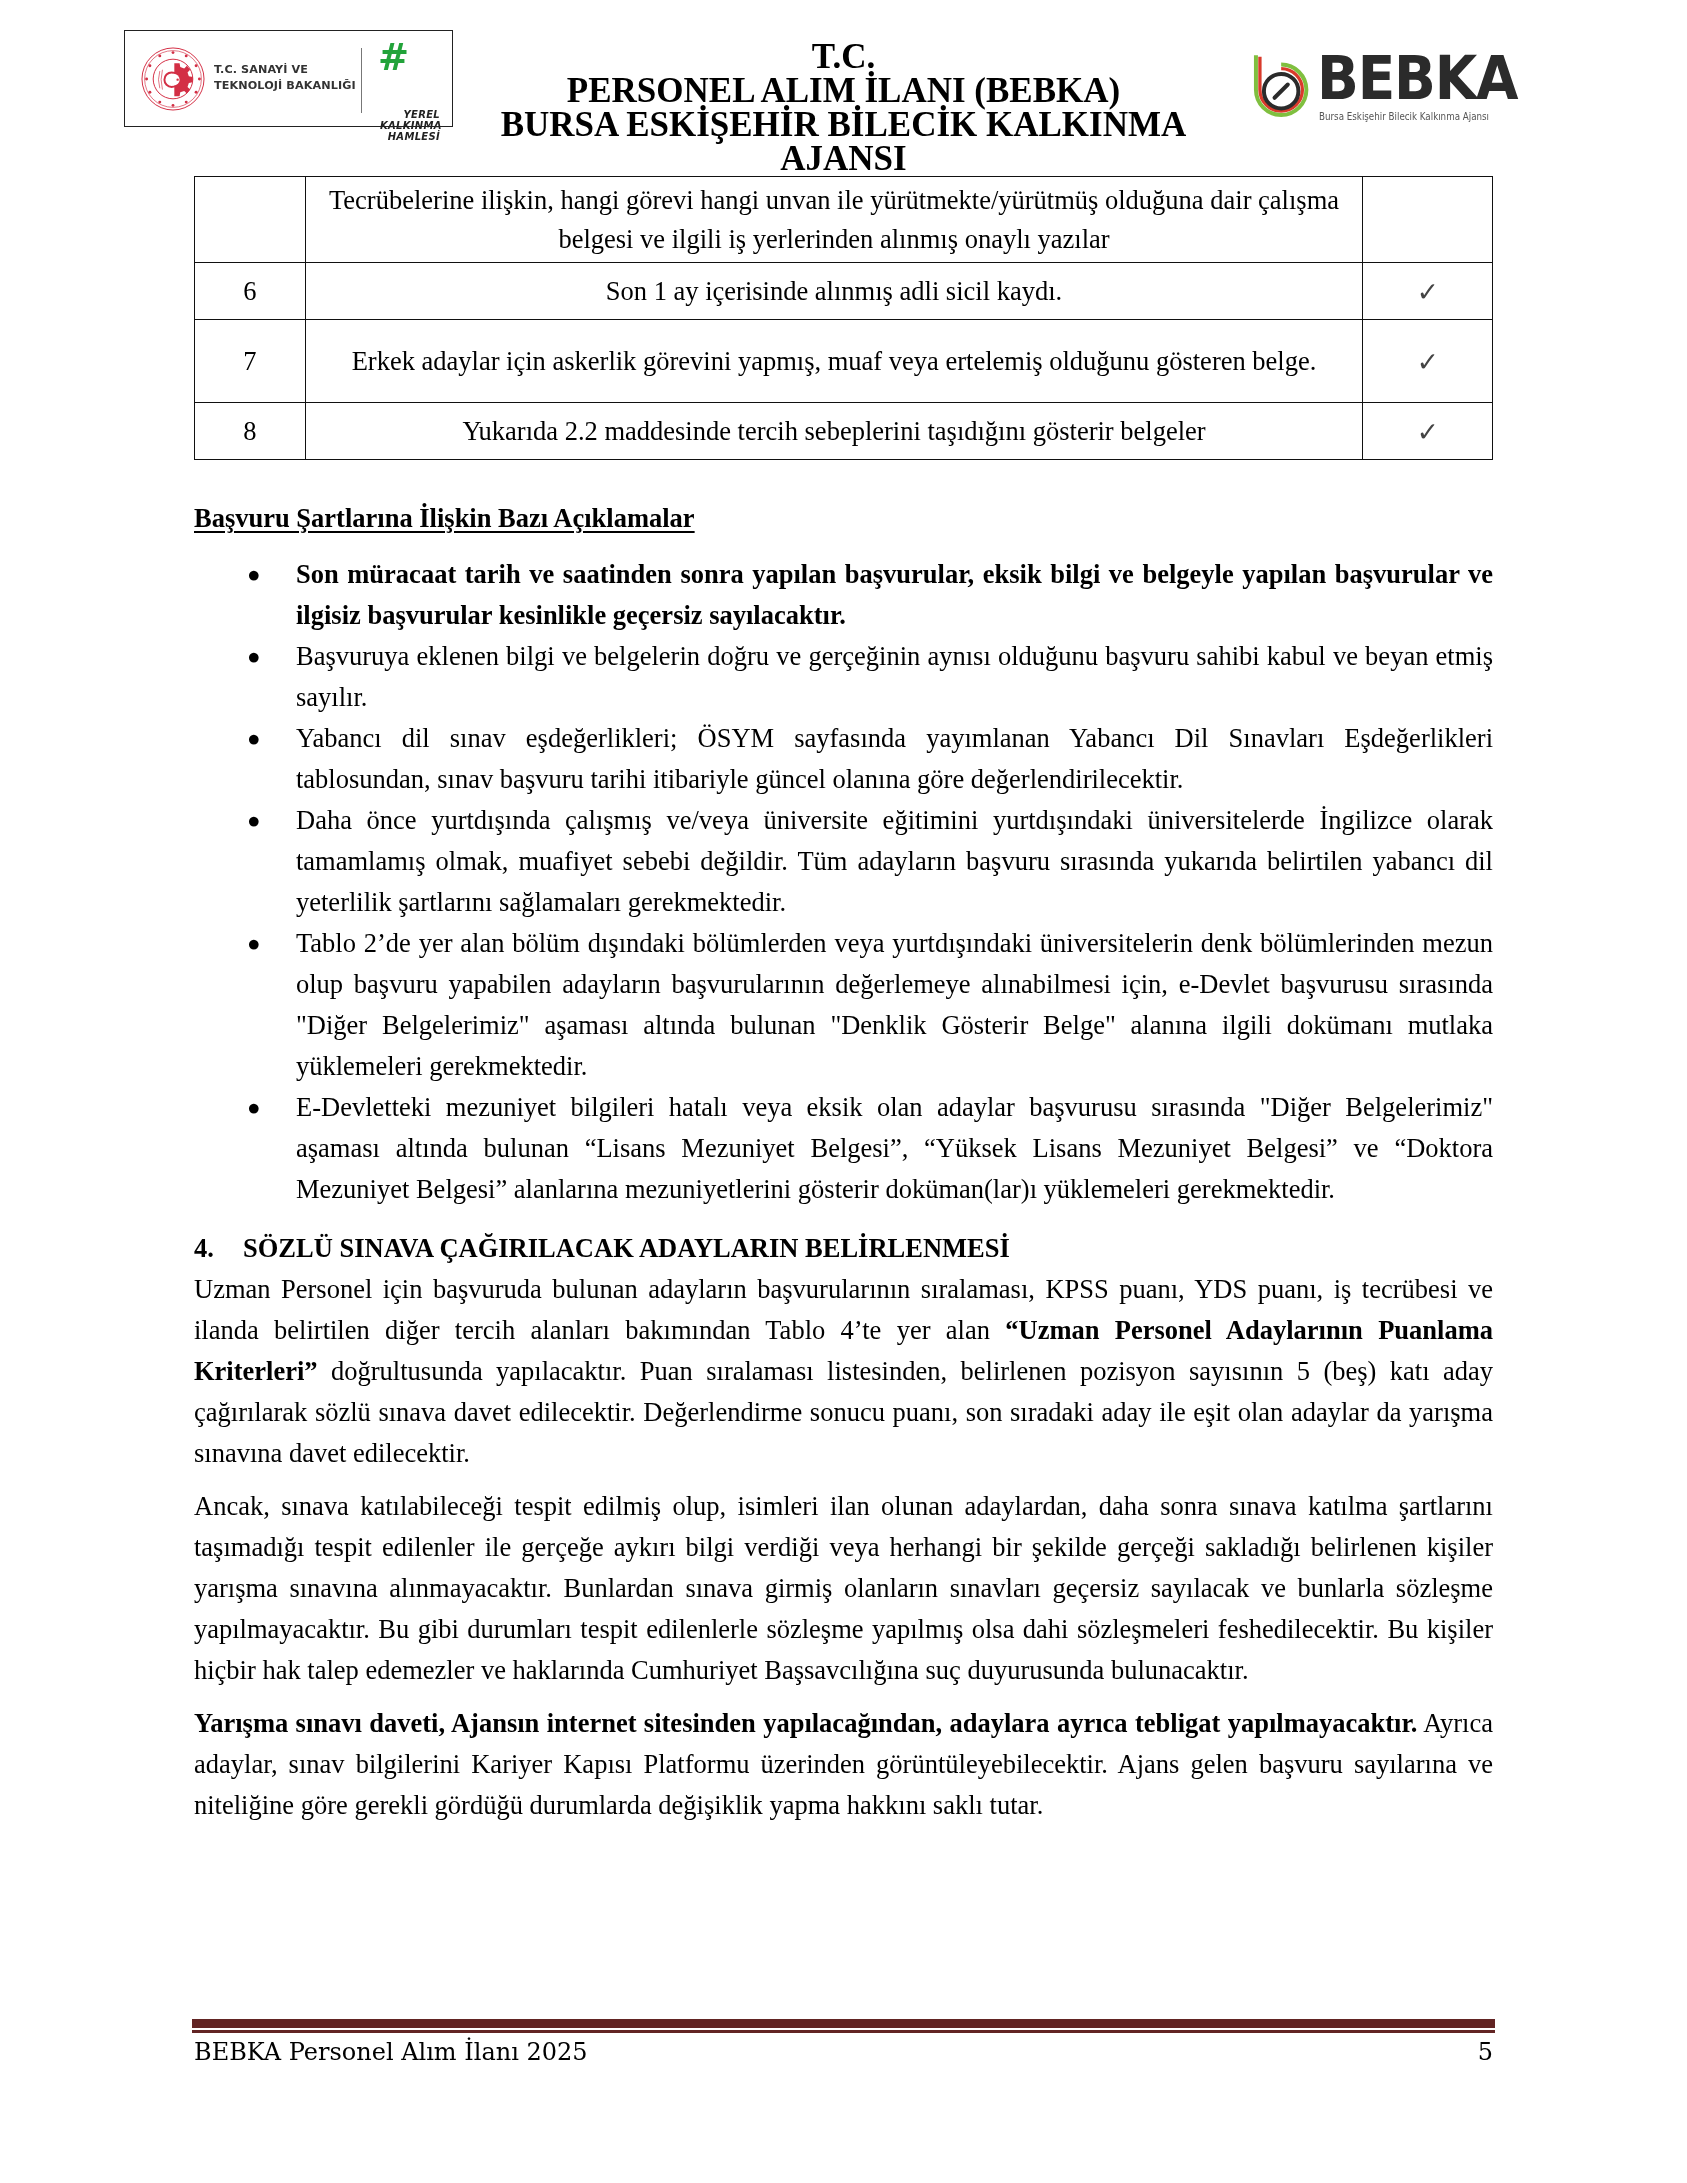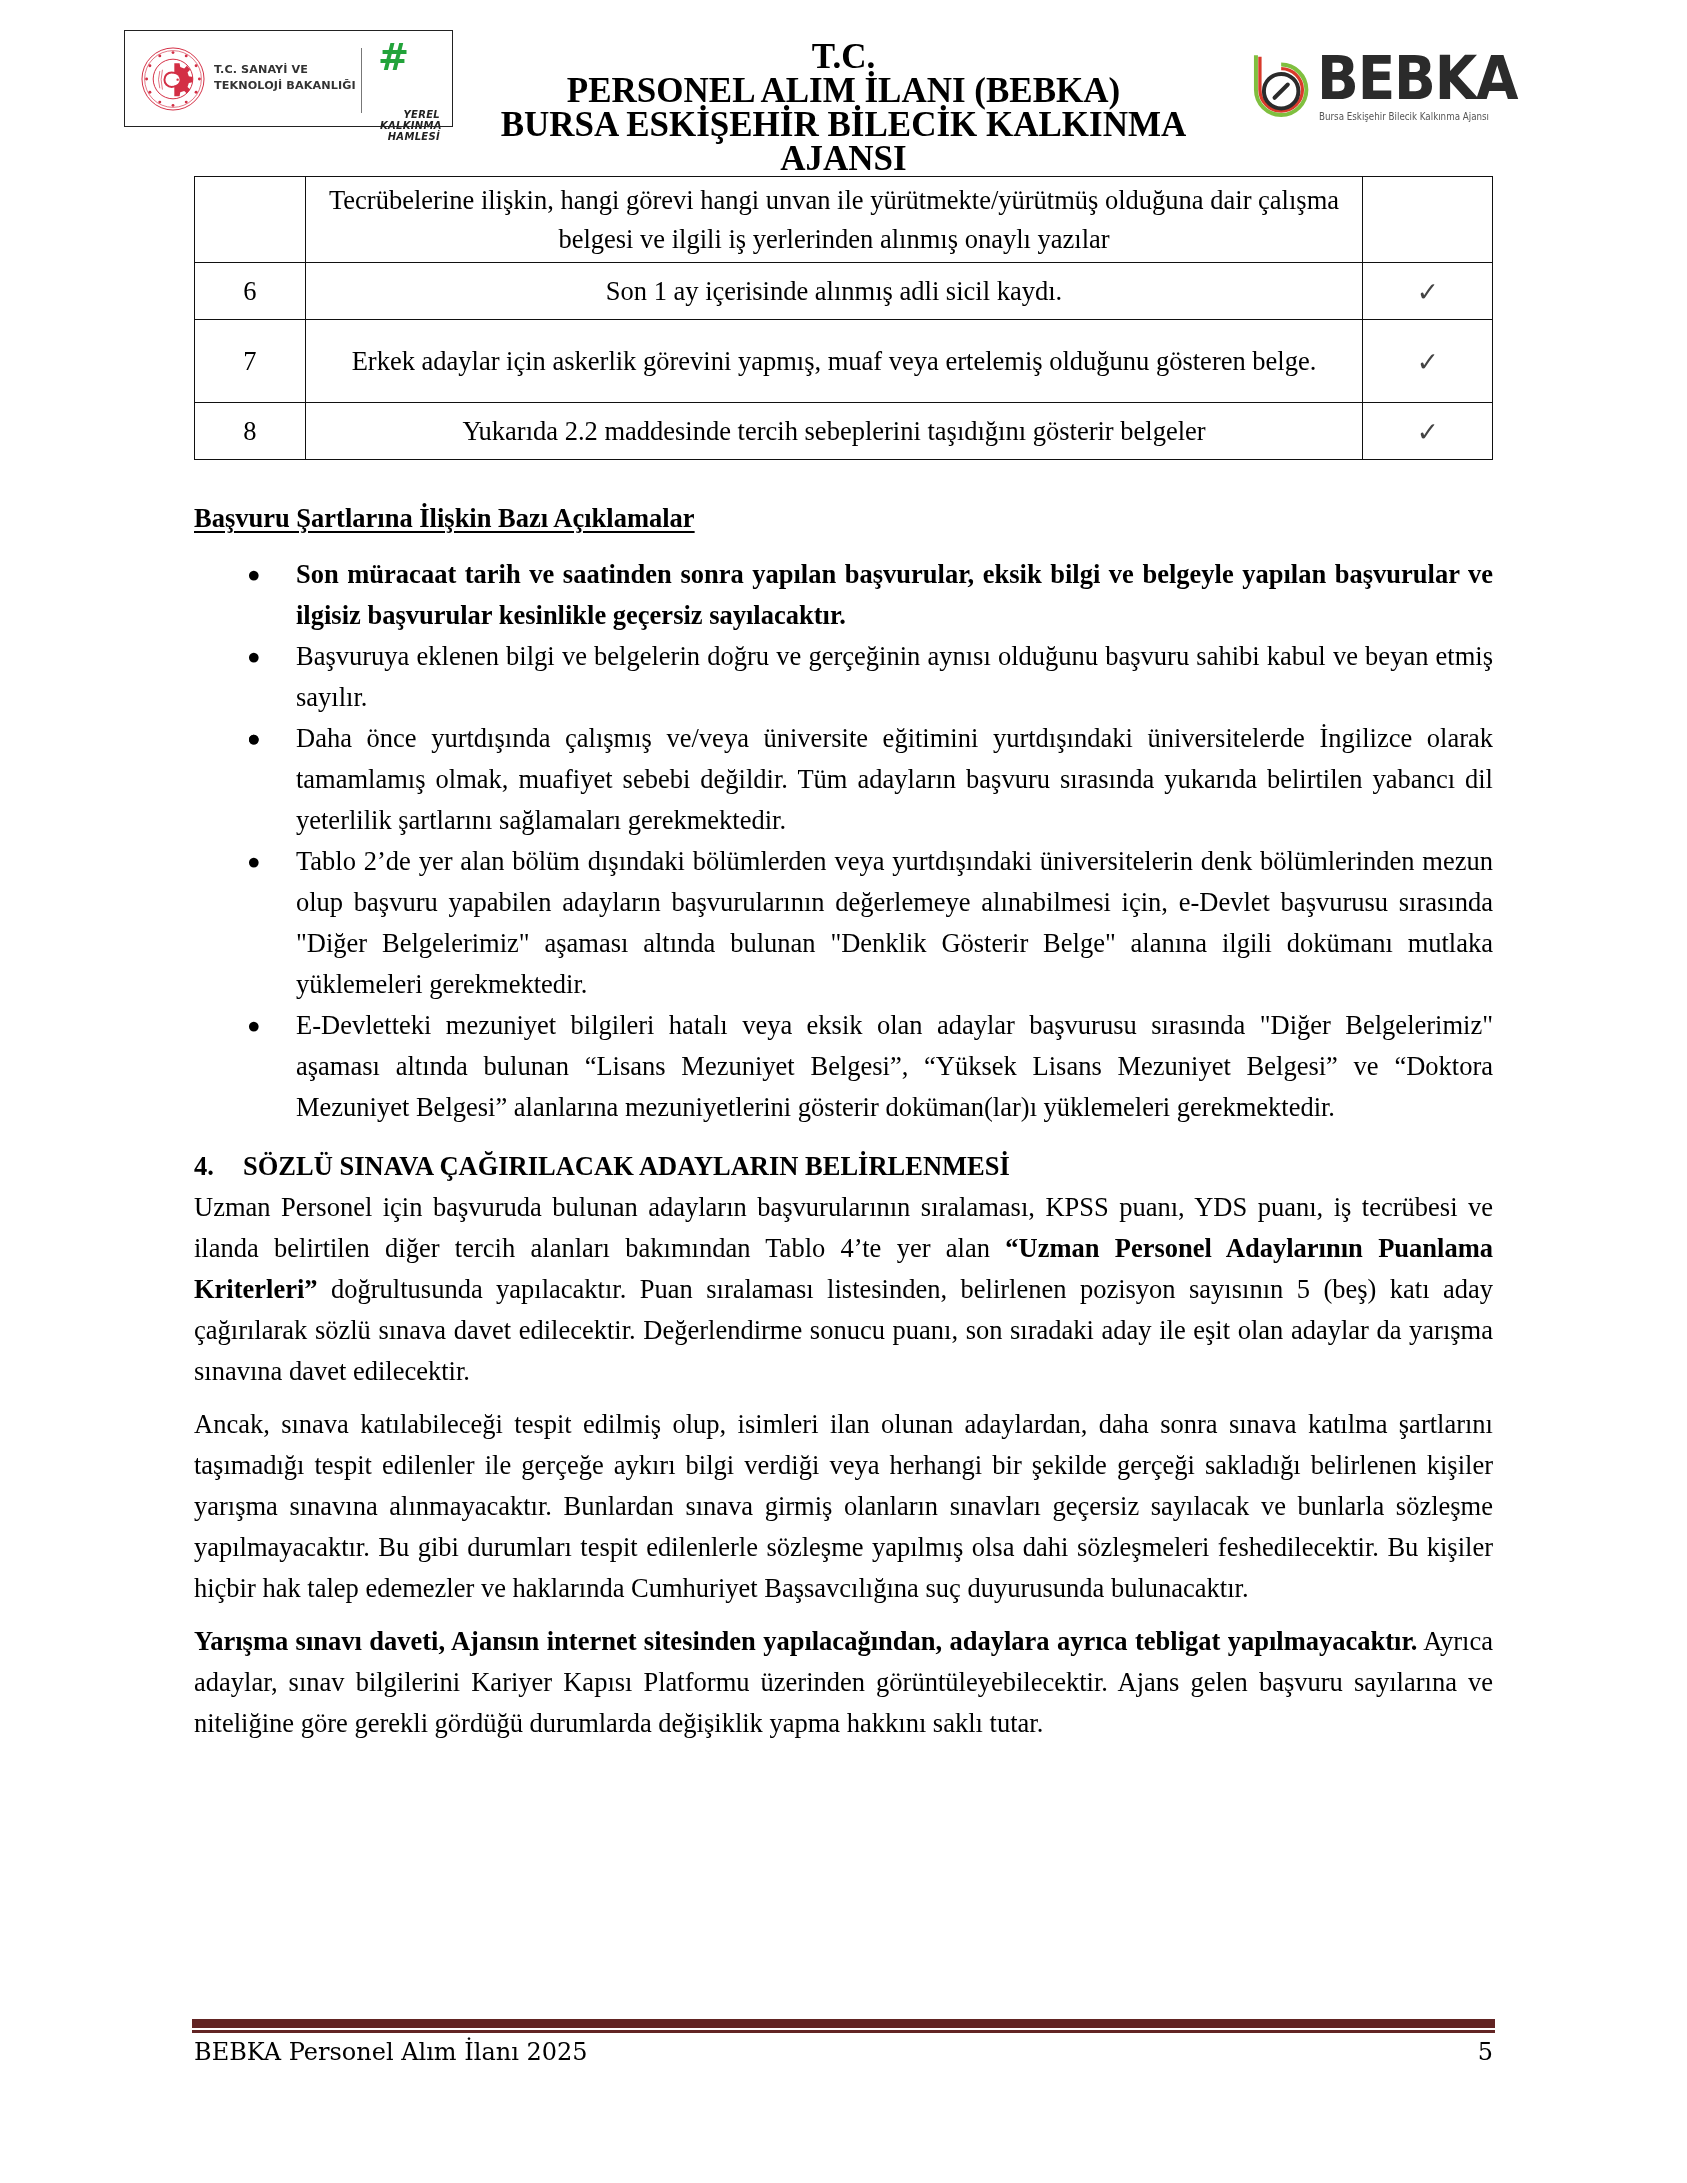--- a/index.html
+++ b/index.html
@@ -147,20 +147,21 @@
     <li>
       <span class="bullet">●</span>
       <span class="bold">Son müracaat tarih ve saatinden sonra yapılan başvurular, eksik bilgi ve belgeyle yapılan başvurular ve ilgisiz başvurular kesinlikle geçersiz sayılacaktır.</span>
     </li>
     <li>
       <span class="bullet">●</span>
       <span>Başvuruya eklenen bilgi ve belgelerin doğru ve gerçeğinin aynısı olduğunu başvuru sahibi kabul ve beyan etmiş sayılır.</span>
     </li>
     <li>
       <span class="bullet">●</span>
+      <span>Yabancı dil sınav eşdeğerlikleri; ÖSYM sayfasında yayımlanan Yabancı Dil Sınavları Eşdeğerlikleri tablosundan, sınav başvuru tarihi itibariyle güncel olanına göre değerlendirilecektir.</span>
     </li>
     <li>
       <span class="bullet">●</span>
       <span>Daha önce yurtdışında çalışmış ve/veya üniversite eğitimini yurtdışındaki üniversitelerde İngilizce olarak tamamlamış olmak, muafiyet sebebi değildir. Tüm adayların başvuru sırasında yukarıda belirtilen yabancı dil yeterlilik şartlarını sağlamaları gerekmektedir.</span>
     </li>
     <li>
       <span class="bullet">●</span>
       <span>Tablo 2’de yer alan bölüm dışındaki bölümlerden veya yurtdışındaki üniversitelerin denk bölümlerinden mezun olup başvuru yapabilen adayların başvurularının değerlemeye alınabilmesi için, e-Devlet başvurusu sırasında "Diğer Belgelerimiz" aşaması altında bulunan "Denklik Gösterir Belge" alanına ilgili dokümanı mutlaka yüklemeleri gerekmektedir.</span>
     </li>
     <li>

